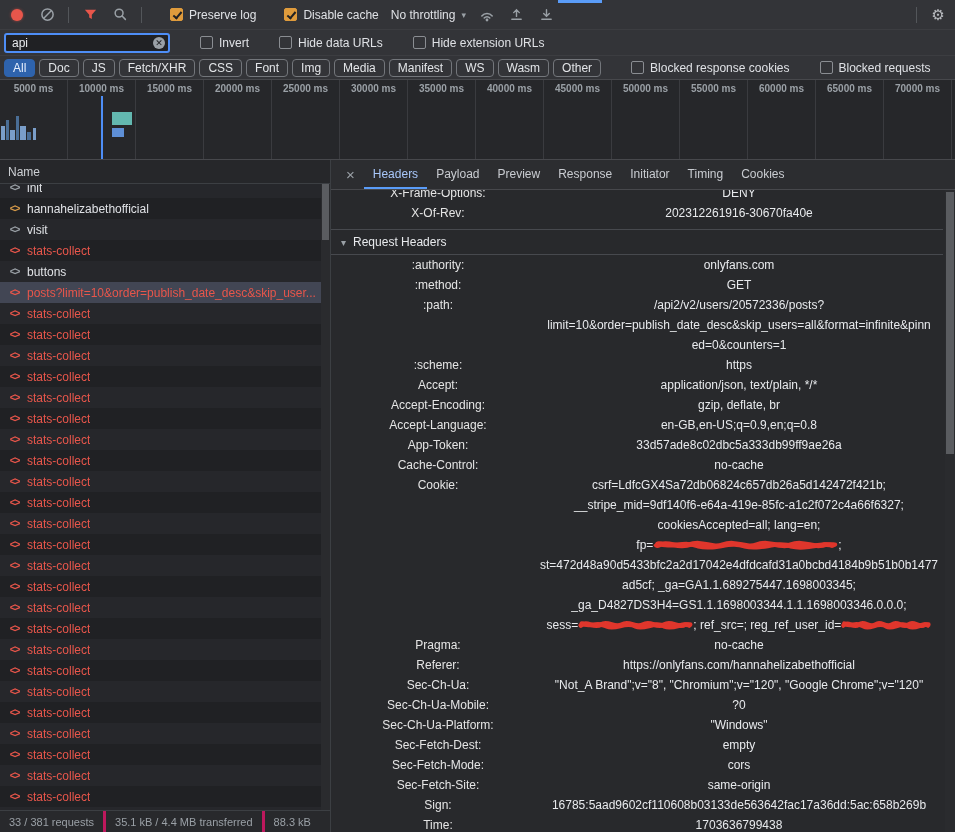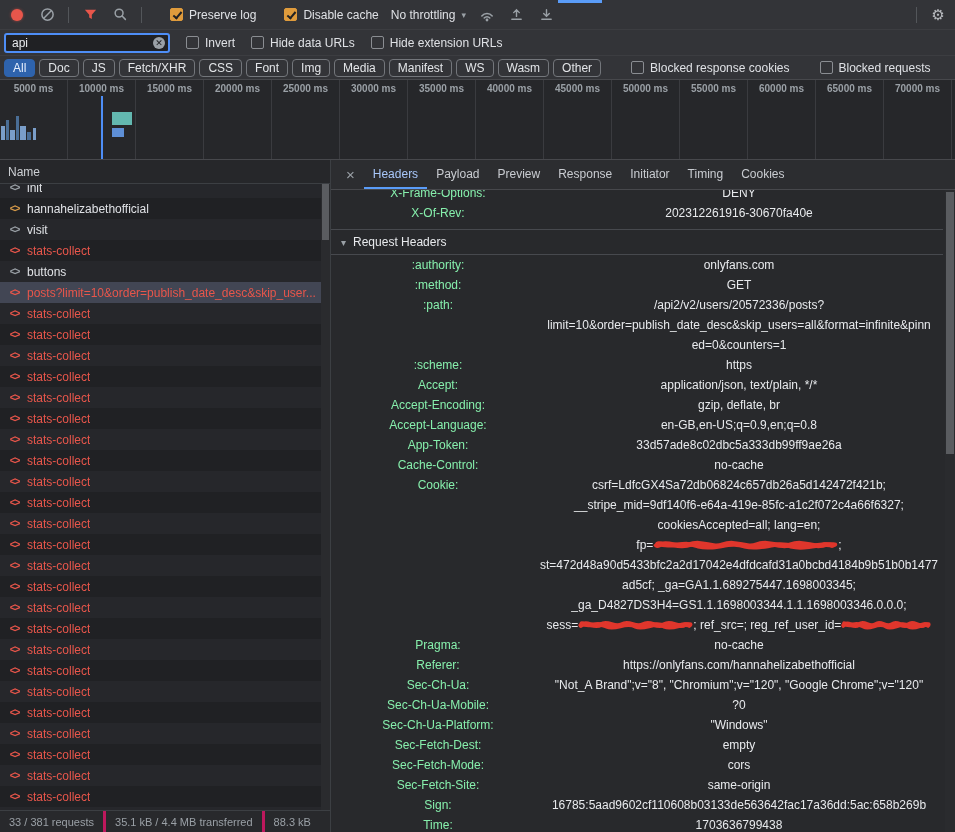--- a/index.html
+++ b/index.html
@@ -6,21 +6,21 @@
   html, body { width: 955px; height: 832px; overflow: hidden; background: #202124;
     font-family: "Liberation Sans", sans-serif; }
   .devtools { position: relative; width: 955px; height: 832px; display: flex;
     flex-direction: column; color: #dfe1e5; font-size: 12px; }
 
   .tab-indicator { position: absolute; left: 558px; top: 0; width: 44px; height: 3px;
     background: #5a9cf8; z-index: 6; }
 
   .toolbar { background: #333438; display: flex; align-items: center; flex: none; }
   .row1 { height: 30px; padding: 0 8px; gap: 12px; border-bottom: 1px solid #3c3d41; }
-  .row2 { height: 26px; padding: 0 4px; border-bottom: 1px solid #3c3d41; }
+  .row2 { height: 26px; padding: 0 4px; gap: 14px; border-bottom: 1px solid #3c3d41; }
   .row3 { height: 24px; padding: 0 4px; gap: 14px; border-bottom: 1px solid #47484c; }
 
   .tb-icon { display: flex; align-items: center; justify-content: center; width: 18px;
     height: 18px; cursor: pointer; flex: none; }
   .record-dot { width: 12px; height: 12px; border-radius: 50%; background: #e8564b;
     box-shadow: 0 0 3px rgba(232,86,75,.6); }
   .sep { width: 1px; height: 16px; background: #53565a; flex: none; }
   .gear { font-size: 15px; color: #b8bbbf; }
   .dropdown { display: flex; align-items: center; gap: 6px; color: #dfe1e5; cursor: pointer; }
   .caret { font-size: 9px; color: #9aa0a6; }
@@ -92,21 +92,21 @@
   .detail-tabs { height: 30px; flex: none; display: flex; align-items: center; background: #2c2d30;
     border-bottom: 1px solid #47484c; padding-left: 6px; }
   .close-btn { color: #9aa0a6; font-size: 15px; padding: 0 9px; cursor: pointer; }
   .dtab { padding: 0 9px; height: 100%; display: flex; align-items: center; color: #c9ccd1;
     border-bottom: 2px solid transparent; cursor: pointer; }
   .dtab.active { color: #a8c7fa; border-bottom-color: #5a9cf8; }
 
   .headers-content { flex: 1; overflow: hidden; padding-right: 12px; }
   .hrow { display: flex; padding-left: 10px; line-height: 20px; }
   .hrow.clipped { margin-top: -7px; }
-  .hname { width: 194px; flex: none; color: #86efac; white-space: nowrap; overflow: hidden; }
+  .hname { width: 194px; flex: none; color: #e5e5e5; white-space: nowrap; overflow: hidden; }
   .hval { flex: 1; color: #e8eaed; min-width: 0; }
   .hval.single { white-space: nowrap; overflow: hidden; }
   .hline { white-space: nowrap; overflow: hidden; height: 20px; }
   .hsection { margin-top: 6px; height: 26px; flex: none; display: flex; align-items: center;
     gap: 7px; padding-left: 10px; border-top: 1px solid #47494e; border-bottom: 1px solid #47494e;
     color: #e8eaed; }
   .disclosure { color: #9aa0a6; font-size: 10px; }
   .redact { height: 13px; vertical-align: -2px; display: inline-block; }
 </style>
 </head>

